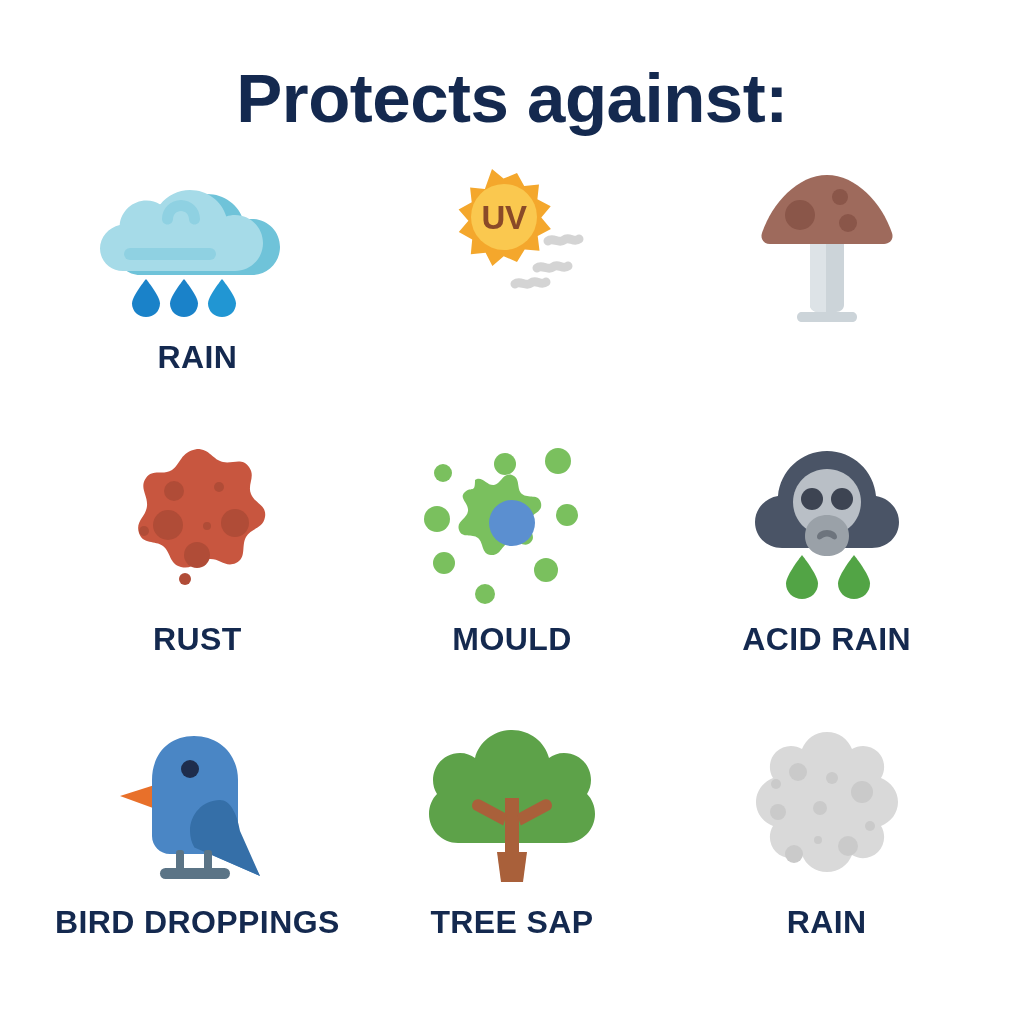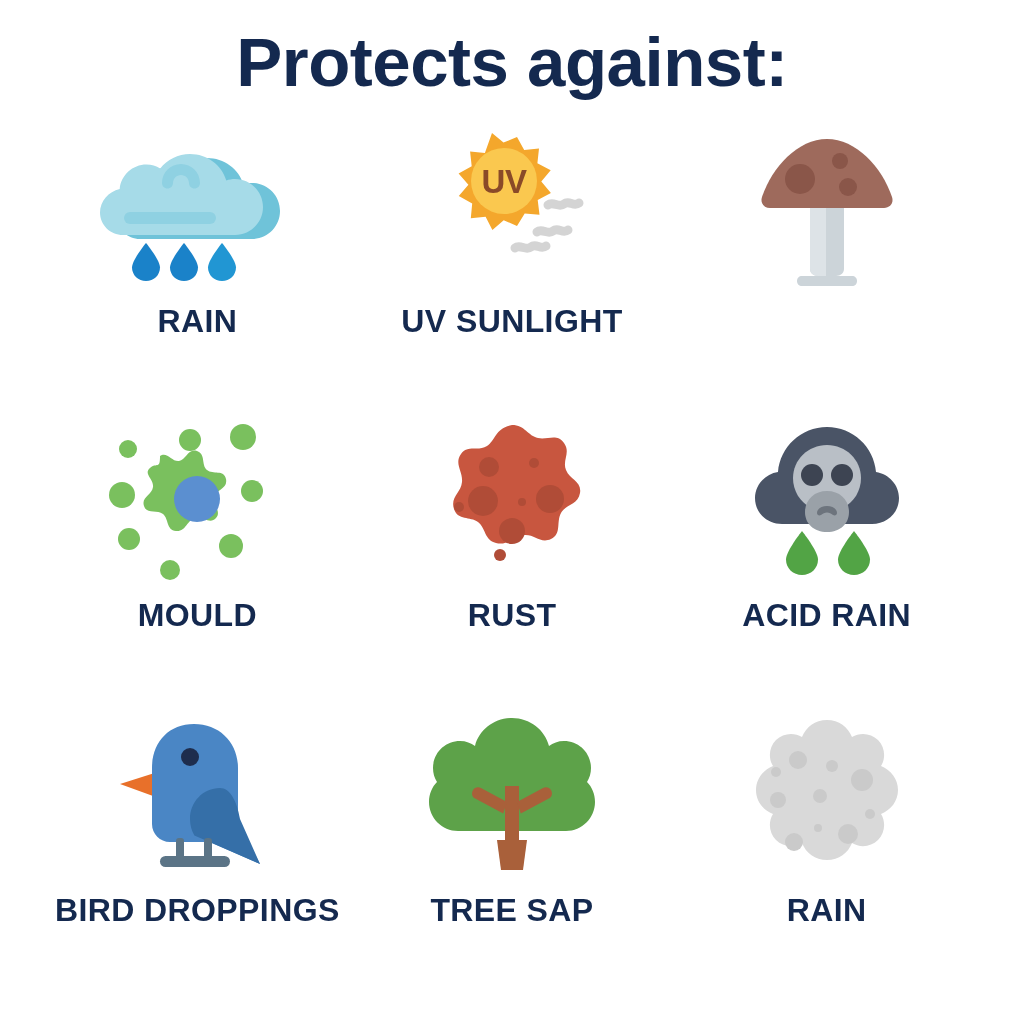--- a/index.html
+++ b/index.html
@@ -23,21 +23,21 @@
     box-sizing: border-box;
   }
   .poster-title {
     text-align: center;
     color: #14294f;
     font-size: 69px;
     font-weight: 700;
     letter-spacing: -0.5px;
     line-height: 1;
     margin: 0;
-    padding-top: 28px;
+    padding-top: 64px;
     padding-bottom: 0;
     font-family: "Liberation Sans", "DejaVu Sans", sans-serif;
   }
   .grid {
     flex: 1;
     display: grid;
     grid-template-columns: repeat(3, 1fr);
     grid-template-rows: repeat(3, 1fr);
     padding: 18px 40px 26px 40px;
     box-sizing: border-box;
@@ -106,70 +106,69 @@
       <div class="icon-wrap">
         <svg viewBox="0 0 190 168" xmlns="http://www.w3.org/2000/svg" aria-hidden="true">
           <path d="M75 12l11.5 9.6L100 16l7.2 13 14.8-1.4-1.6 14.7 13.3 6.9-9.4 11.4 9.6 11.3-13.2 7.1 1.8 14.7-14.8-1.2L100 105l-13.3-5.8-11.3 9.8-6.8-13.2-14.8 1.5 1.4-14.8L41.8 75l9.6-11.3-9.8-11.2 13.1-7.2-1.6-14.7 14.8 1.3L75 12z" fill="#f4a72c"></path>
           <circle cx="87" cy="60" r="33" fill="#fac84f"></circle>
           <text class="uv-text" x="87" y="72" text-anchor="middle" fill="#8a4a28">UV</text>
           <path d="M131 84c5-4 11 3 16-1s10 3 15-1" stroke="#d4d4d4" stroke-width="9" stroke-linecap="round" fill="none"></path>
           <path d="M120 111c5-4 11 3 16-1s10 3 15-1" stroke="#d4d4d4" stroke-width="9" stroke-linecap="round" fill="none"></path>
           <path d="M98 127c5-4 11 3 16-1s10 3 15-1" stroke="#d4d4d4" stroke-width="9" stroke-linecap="round" fill="none"></path>
         </svg>
       </div>
-      <div class="cell-label">UV SUNLIGHT</div>
     </div>
 
     <div class="cell">
       <div class="icon-wrap">
         <svg viewBox="0 0 190 168" xmlns="http://www.w3.org/2000/svg" aria-hidden="true">
           <path d="M78 86h34v62c0 4-3.5 7-8 7H86c-4.5 0-8-3-8-7V86z" fill="#ccd4d9"></path>
           <path d="M78 86h16v69h-8c-4.5 0-8-3-8-7V86z" fill="#dde3e7"></path>
           <path d="M70 155h50c3 0 5 2 5 5s-2 5-5 5H70c-3 0-5-2-5-5s2-5 5-5z" fill="#ccd4d9"></path>
           <path d="M95 18c-29 0-55 28-65 58-2 6 2 11 8 11h114c6 0 10-5 8-11-10-30-36-58-65-58z" fill="#9e6a5c"></path>
           <circle cx="68" cy="58" r="15" fill="#8a5649"></circle>
           <circle cx="108" cy="40" r="8" fill="#8a5649"></circle>
           <circle cx="116" cy="66" r="9" fill="#8a5649"></circle>
         </svg>
       </div>
+    </div>
+
+    <div class="cell">
+      <div class="icon-wrap">
+        <svg viewBox="0 0 190 168" xmlns="http://www.w3.org/2000/svg" aria-hidden="true">
+          <path d="M95 10c13 0 16 11 26 13s19-5 26 5c7 10-2 17 2 27s16 11 14 23c-2 12-14 11-19 20s1 21-10 26c-11 5-16-5-27-4s-16 11-28 8c-12-3-10-15-18-21s-20-1-24-13c-4-12 7-16 8-27s-8-18-1-28c7-10 17-2 26-8s8-18 25-21z" fill="#c8563f"></path>
+          <circle cx="72" cy="52" r="10" fill="#b04c37"></circle>
+          <circle cx="117" cy="48" r="5" fill="#b04c37"></circle>
+          <circle cx="66" cy="86" r="15" fill="#b04c37"></circle>
+          <circle cx="105" cy="87" r="4" fill="#b04c37"></circle>
+          <circle cx="133" cy="84" r="14" fill="#b04c37"></circle>
+          <circle cx="42" cy="92" r="5" fill="#b04c37"></circle>
+          <circle cx="95" cy="116" r="13" fill="#b04c37"></circle>
+          <circle cx="83" cy="140" r="6" fill="#b04c37"></circle>
+        </svg>
+      </div>
+      <div class="cell-label">RUST</div>
     </div>
 
     <div class="cell">
       <div class="icon-wrap">
         <svg viewBox="0 0 190 168" xmlns="http://www.w3.org/2000/svg" aria-hidden="true">
           <path d="M58 41c7-5 12 6 19 5s9-13 18-10c9 3 4 14 10 19s17-1 19 9c2 10-10 10-12 18s8 14 2 21c-6 7-13-2-21 0s-9 14-19 13c-10-1-7-12-13-17s-16 1-19-8c-3-9 8-11 9-19s-10-13-3-19 10 2 10-12z" fill="#7ac05e"></path>
           <circle cx="95" cy="84" r="23" fill="#5b8fd0"></circle>
           <circle cx="26" cy="34" r="9" fill="#7ac05e"></circle>
           <circle cx="88" cy="25" r="11" fill="#7ac05e"></circle>
           <circle cx="141" cy="22" r="13" fill="#7ac05e"></circle>
           <circle cx="20" cy="80" r="13" fill="#7ac05e"></circle>
           <circle cx="150" cy="76" r="11" fill="#7ac05e"></circle>
           <circle cx="27" cy="124" r="11" fill="#7ac05e"></circle>
           <circle cx="129" cy="131" r="12" fill="#7ac05e"></circle>
           <circle cx="68" cy="155" r="10" fill="#7ac05e"></circle>
         </svg>
       </div>
       <div class="cell-label">MOULD</div>
-    </div>
-
-    <div class="cell">
-      <div class="icon-wrap">
-        <svg viewBox="0 0 190 168" xmlns="http://www.w3.org/2000/svg" aria-hidden="true">
-          <path d="M95 10c13 0 16 11 26 13s19-5 26 5c7 10-2 17 2 27s16 11 14 23c-2 12-14 11-19 20s1 21-10 26c-11 5-16-5-27-4s-16 11-28 8c-12-3-10-15-18-21s-20-1-24-13c-4-12 7-16 8-27s-8-18-1-28c7-10 17-2 26-8s8-18 25-21z" fill="#c8563f"></path>
-          <circle cx="72" cy="52" r="10" fill="#b04c37"></circle>
-          <circle cx="117" cy="48" r="5" fill="#b04c37"></circle>
-          <circle cx="66" cy="86" r="15" fill="#b04c37"></circle>
-          <circle cx="105" cy="87" r="4" fill="#b04c37"></circle>
-          <circle cx="133" cy="84" r="14" fill="#b04c37"></circle>
-          <circle cx="42" cy="92" r="5" fill="#b04c37"></circle>
-          <circle cx="95" cy="116" r="13" fill="#b04c37"></circle>
-          <circle cx="83" cy="140" r="6" fill="#b04c37"></circle>
-        </svg>
-      </div>
-      <div class="cell-label">RUST</div>
     </div>
 
     <div class="cell">
       <div class="icon-wrap">
         <svg viewBox="0 0 190 168" xmlns="http://www.w3.org/2000/svg" aria-hidden="true">
           <path d="M95 12c-26 0-47 20-49 45-13 2-23 13-23 26 0 15 12 26 27 26h90c15 0 27-11 27-26 0-13-10-24-23-26-2-25-23-45-49-45z" fill="#4a5466"></path>
           <path d="M95 30c-19 0-34 15-34 33 0 13 7 24 18 30h32c11-6 18-17 18-30 0-18-15-33-34-33z" fill="#b9bfc6"></path>
           <circle cx="80" cy="60" r="11" fill="#3d4452"></circle>
           <circle cx="110" cy="60" r="11" fill="#3d4452"></circle>
           <path d="M95 76c-13 0-22 9-22 21s9 20 22 20 22-8 22-20-9-21-22-21z" fill="#9aa1a8"></path>

